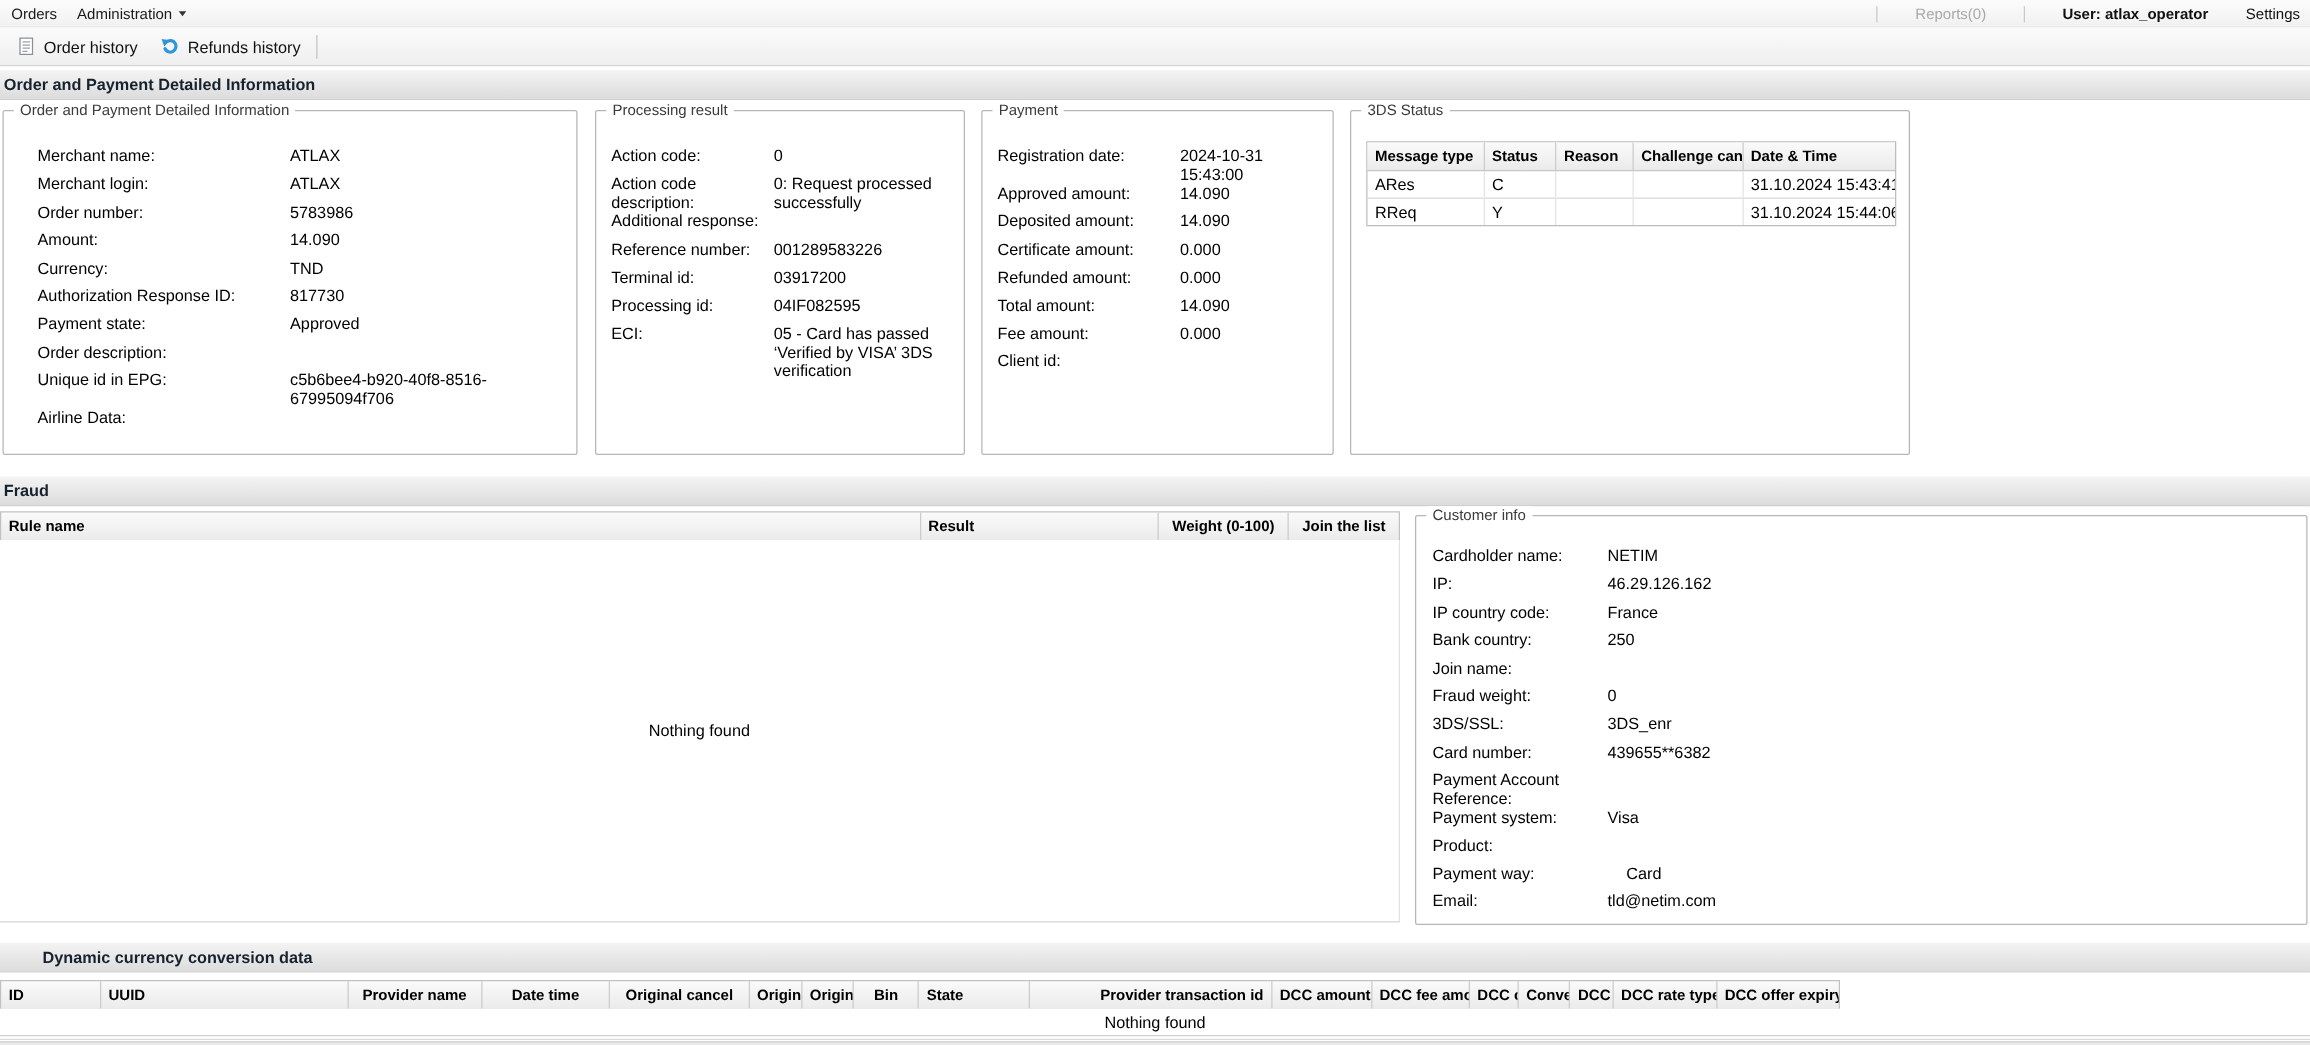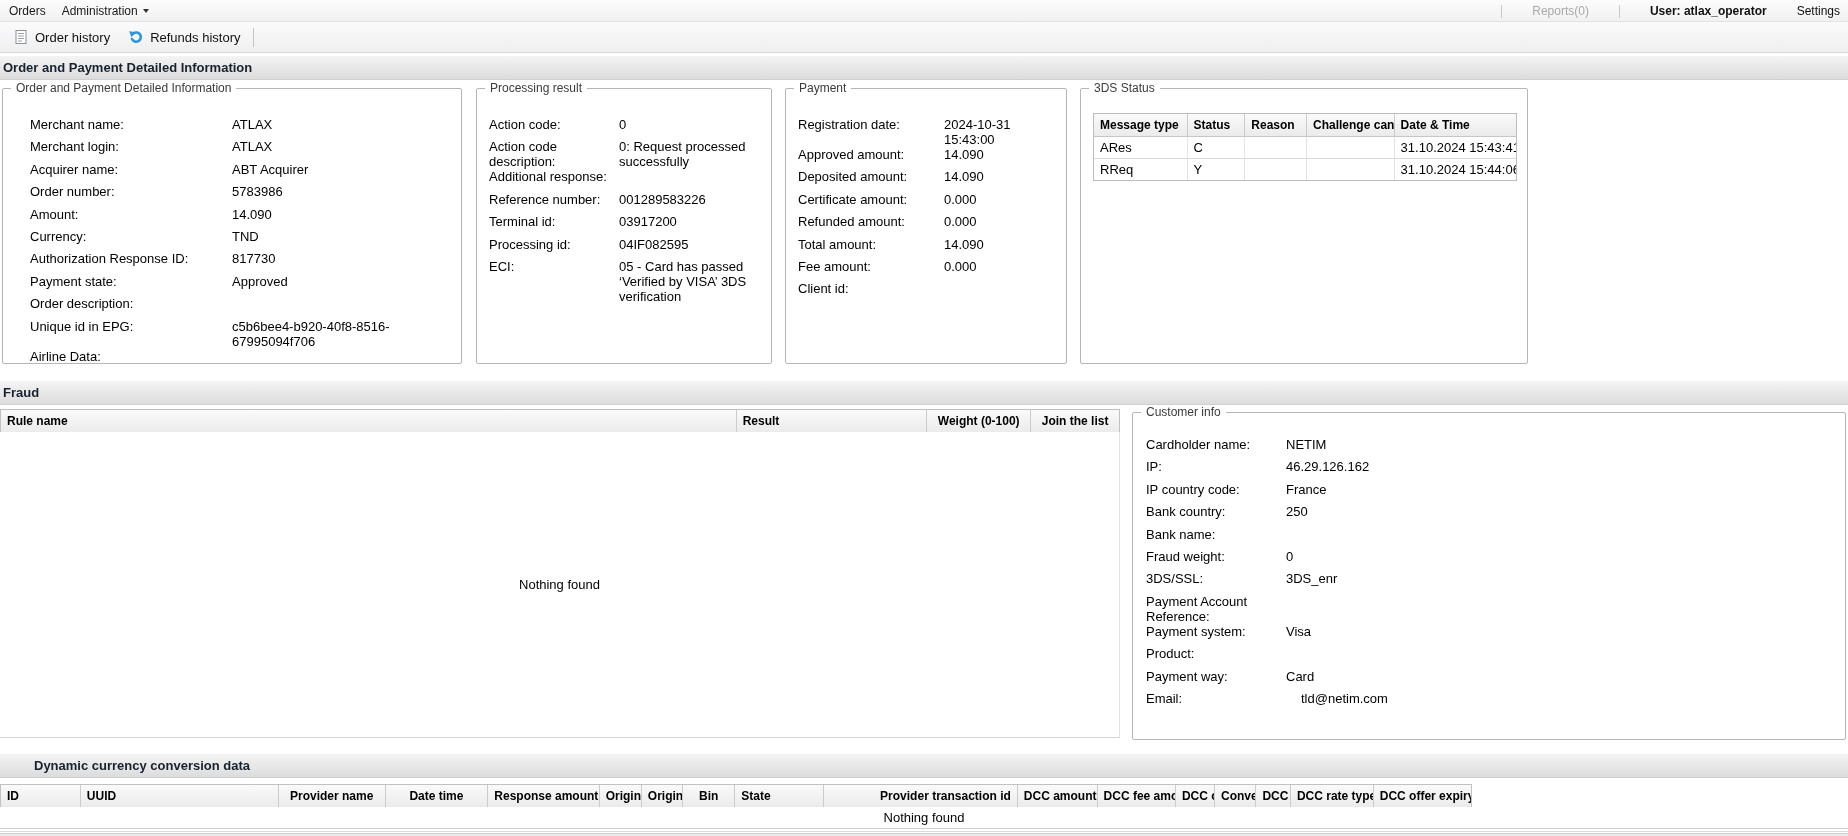--- a/index.html
+++ b/index.html
@@ -183,24 +183,20 @@
 <div class="panel" id="panel-order">
   <span class="legend">Order and Payment Detailed Information</span>
   <div class="rows">
     <div class="row">
         <span class="lbl">Merchant name:</span>
         <span class="val">ATLAX</span>
       </div>
     <div class="row">
         <span class="lbl">Merchant login:</span>
         <span class="val">ATLAX</span>
-      </div>
-    <div class="row">
-        <span class="lbl">Acquirer name:</span>
-        <span class="val">ABT Acquirer</span>
       </div>
     <div class="row">
         <span class="lbl">Order number:</span>
         <span class="val">5783986</span>
       </div>
     <div class="row">
         <span class="lbl">Amount:</span>
         <span class="val">14.090</span>
       </div>
     <div class="row">
@@ -352,30 +348,34 @@
       </div>
     <div class="row">
         <span class="lbl">IP country code:</span>
         <span class="val">France</span>
       </div>
     <div class="row">
         <span class="lbl">Bank country:</span>
         <span class="val">250</span>
       </div>
     <div class="row">
-        <span class="lbl">Bank name:</span>
+        <span class="lbl">Join name:</span>
         <span class="val"></span>
       </div>
     <div class="row">
         <span class="lbl">Fraud weight:</span>
         <span class="val">0</span>
       </div>
     <div class="row">
         <span class="lbl">3DS/SSL:</span>
         <span class="val">3DS_enr</span>
+      </div>
+    <div class="row">
+        <span class="lbl">Card number:</span>
+        <span class="val">439655**6382</span>
       </div>
     <div class="row">
         <span class="lbl">Payment Account Reference:</span>
         <span class="val"></span>
       </div>
     <div class="row">
         <span class="lbl">Payment system:</span>
         <span class="val">Visa</span>
       </div>
     <div class="row">
@@ -391,21 +391,21 @@
         <span class="val">tld@netim.com</span>
       </div>
   </div>
 </div>
 
 <div class="hrow dcc-head">
   <span class="c d0">ID</span>
   <span class="c d1">UUID</span>
   <span class="c d2">Provider name</span>
   <span class="c d3">Date time</span>
-  <span class="c d4">Response amount</span>
+  <span class="c d4">Original cancel</span>
   <span class="c d5">Original f</span>
   <span class="c d6">Original c</span>
   <span class="c d7">Bin</span>
   <span class="c d8">State</span>
   <span class="c d9">Provider transaction id</span>
   <span class="c d10">DCC amount</span>
   <span class="c d11">DCC fee amount</span>
   <span class="c d12">DCC curr</span>
   <span class="c d13">Conversi</span>
   <span class="c d14">DCC fee</span>

